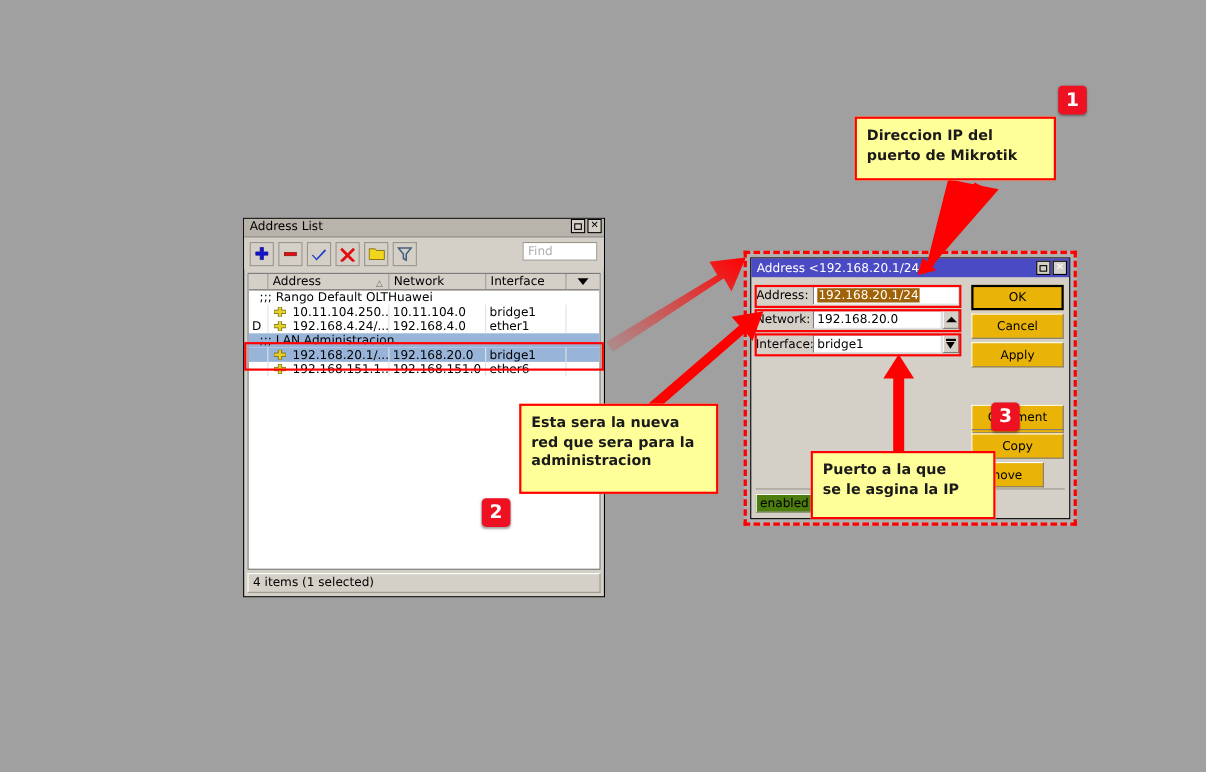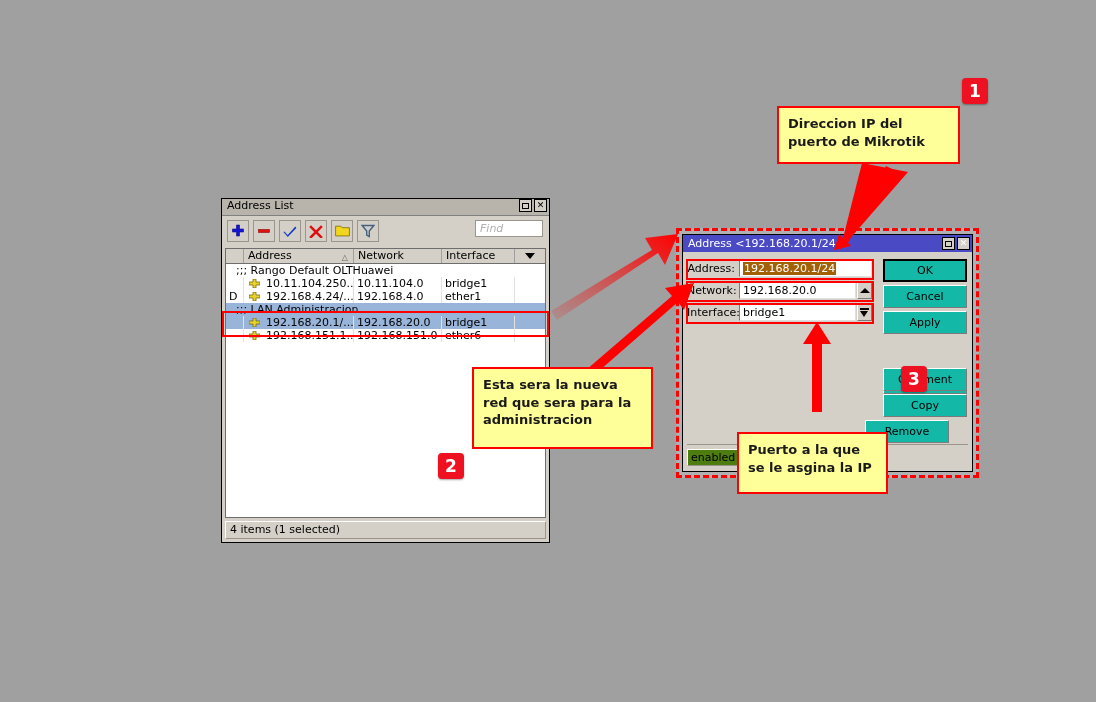--- a/index.html
+++ b/index.html
@@ -60,21 +60,20 @@
     display:flex;align-items:center;justify-content:center;
     box-sizing:border-box;
   }
   .find-box{
     position:absolute;right:6px;top:4px;
     width:68px;height:17px;
     background:#fff;
     border:1px solid #9a968e;
     box-sizing:border-box;
     color:#b0b0b0;
-    font-style:italic;
     font-size:11px;
     padding-left:4px;
     line-height:15px;
   }
 
   .grid{
     position:absolute;
     left:3px;top:49px;right:3px;bottom:24px;
     background:#fff;
     border:1px solid #6e6e6e;
@@ -187,21 +186,21 @@
     display:flex;align-items:center;justify-content:center;
   }
   .tri-up{width:0;height:0;border-left:5px solid transparent;border-right:5px solid transparent;border-bottom:5px solid #000;}
   .dd-glyph{position:relative;width:9px;height:10px;}
   .dd-glyph .bar{position:absolute;left:0;top:0;width:9px;height:2px;background:#000;}
   .dd-glyph .tri{position:absolute;left:0;top:3px;width:0;height:0;border-left:4.5px solid transparent;border-right:4.5px solid transparent;border-top:6px solid #000;}
 
   .dlg-btn{
     position:absolute;
     width:84px;height:23px;
-    background:#14b8a6;
+    background:#eab308;
     border:1px solid #7b7b7b;
     border-top-color:#fff;border-left-color:#fff;
     box-sizing:border-box;
     display:flex;align-items:center;justify-content:center;
     font-size:11px;
   }
   .dlg-btn.default{border:2px solid #000;}
 
   .dlg-status{
     position:absolute;left:4px;bottom:5px;
@@ -227,21 +226,21 @@
     box-sizing:border-box;
     color:#1a1a1a;
     font-weight:bold;
     font-size:13px;
     line-height:1.35;
     padding:7px 9px;
   }
   #callout-1{left:777px;top:106px;width:183px;height:58px;}
   #callout-1 .line{text-align:justify;}
   #callout-2{left:472px;top:367px;width:181px;height:82px;}
-  #callout-3{left:737px;top:410px;width:151px;height:62px;margin-top:22px;}
+  #callout-3{left:737px;top:410px;width:168px;height:62px;}
 
   .badge{
     background:#ee1122;
     color:#fff;
     font-weight:bold;
     font-size:17px;
     width:26px;height:26px;
     border-radius:4px;
     display:flex;align-items:center;justify-content:center;
     box-shadow:0 1px 2px rgba(0,0,0,.35);

